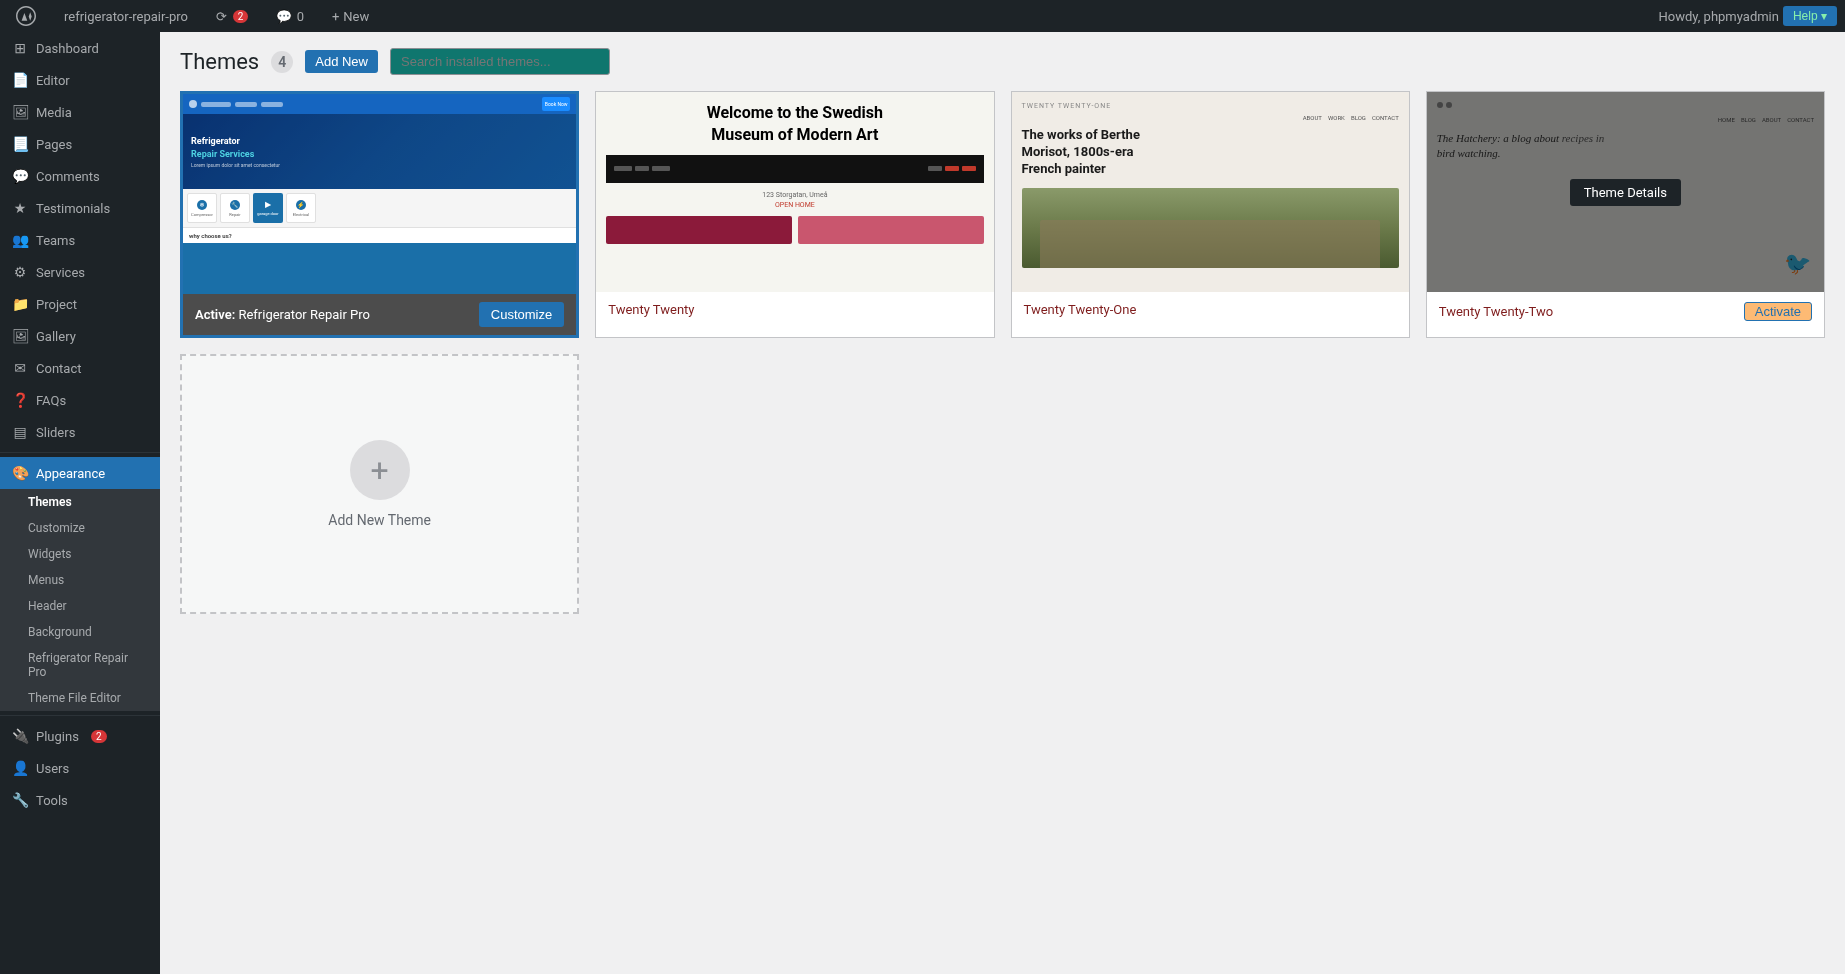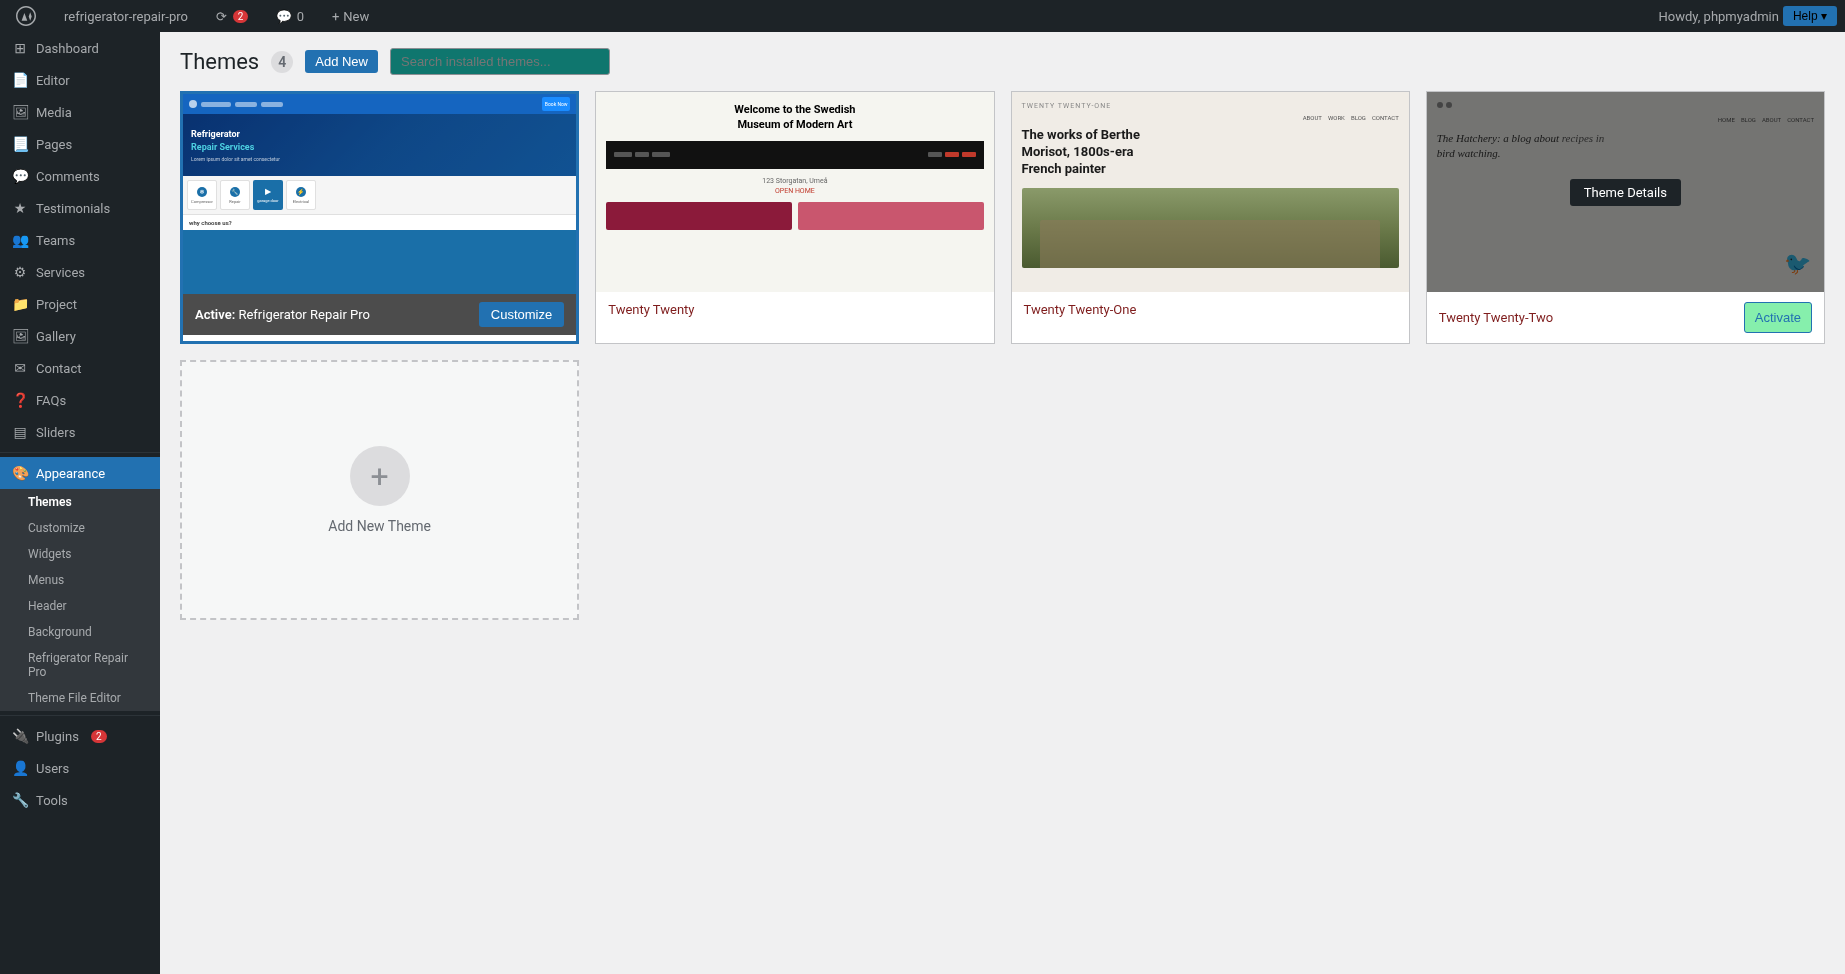--- a/index.html
+++ b/index.html
@@ -14,21 +14,21 @@
       align-items: center;
       padding: 0 8px;
       flex-shrink: 0;
       z-index: 100;
     }
     .adminbar-left { display: flex; align-items: center; gap: 12px; flex: 1; }
     .adminbar-item { color: #a7aaad; font-size: 13px; display: flex; align-items: center; gap: 4px; cursor: pointer; padding: 0 8px; height: 32px; }
     .adminbar-wp-logo { width: 20px; height: 20px; fill: #a7aaad; }
     .adminbar-right { display: flex; align-items: center; gap: 4px; color: #a7aaad; font-size: 13px; }
     .badge-count { background: #d63638; color: #fff; border-radius: 9px; font-size: 10px; padding: 1px 5px; margin-left: 2px; }
-    .help-btn { background: #2271b1; color: #000000; border: none; padding: 3px 10px; border-radius: 3px; cursor: pointer; font-size: 12px; }
+    .help-btn { background: #2271b1; color: #86efac; border: none; padding: 3px 10px; border-radius: 3px; cursor: pointer; font-size: 12px; }
 
     
     .wp-body { display: flex; flex: 1; overflow: hidden; }
 
     
     #adminmenu {
       background: #1d2327;
       width: 160px;
       flex-shrink: 0;
       overflow-y: auto;
@@ -145,24 +145,24 @@
     .customize-btn {
       background: #2271b1;
       color: #fff;
       border: none;
       padding: 5px 12px;
       border-radius: 3px;
       cursor: pointer;
       font-size: 13px;
     }
     .activate-btn {
-      background: #86efac;
+      background: #fdba74;
       color: #2271b1;
       border: 1px solid #2271b1;
-      padding: 7px 10px;
+      padding: 1px 10px;
       border-radius: 3px;
       cursor: pointer;
       font-size: 13px;
     }
 
     
     .add-new-theme-card {
       border: 2px dashed #c3c4c7;
       background: #f6f7f7;
       display: flex;
@@ -332,21 +332,21 @@
         <div class="theme-screenshot screenshot-rfp" style="background:#1a6fa8; position:relative; overflow:hidden;">
 
           <div style="background:#1565c0; height:20px; display:flex; align-items:center; padding:0 6px; gap:4px;">
             <div style="width:8px;height:8px;border-radius:50%;background:#fff;opacity:0.7;"></div>
             <div style="width:30px;height:5px;background:rgba(255,255,255,0.5);border-radius:2px;"></div>
             <div style="width:22px;height:5px;background:rgba(255,255,255,0.5);border-radius:2px;"></div>
             <div style="width:22px;height:5px;background:rgba(255,255,255,0.5);border-radius:2px;"></div>
             <div style="flex:1;"></div>
             <div style="width:28px;height:14px;background:#1a8cff;border-radius:2px;display:flex;align-items:center;justify-content:center;font-size:5px;color:#fff;">Book Now</div>
           </div>
-          <div style="background:linear-gradient(135deg,#0d47a1,#1565c0,#1976d2); height:62px; display:flex; align-items:center; padding:8px; gap:8px; position:relative; overflow:hidden;">
+          <div style="background:linear-gradient(135deg,#0d47a1,#1565c0,#1976d2); height:75px; display:flex; align-items:center; padding:8px; gap:8px; position:relative; overflow:hidden;">
             <div style="position:absolute;top:0;left:0;right:0;bottom:0;background:rgba(0,0,0,0.3);"></div>
             <div style="position:relative;z-index:1;">
               <div style="color:#fff;font-size:9px;font-weight:700;line-height:1.4;">Refrigerator<br><span style="color:#4dd0e1;">Repair Services</span></div>
               <div style="color:rgba(255,255,255,0.7);font-size:5px;margin-top:2px;">Lorem ipsum dolor sit amet consectetur</div>
             </div>
           </div>
           <div style="background:#f5f5f5; padding:4px; display:flex; gap:3px; flex-wrap:wrap;">
             <div style="background:#fff;border:1px solid #e0e0e0;border-radius:2px;width:30px;height:30px;display:flex;flex-direction:column;align-items:center;justify-content:center;gap:2px;">
               <div style="width:10px;height:10px;border-radius:50%;background:#1a6fa8;display:flex;align-items:center;justify-content:center;font-size:6px;color:#fff;">❄</div>
               <div style="font-size:4px;color:#666;text-align:center;">Compressor</div>
@@ -369,21 +369,21 @@
           </div>
         </div>
         <div class="theme-active-bar">
           <span><span class="active-label">Active:</span> <span>Refrigerator Repair Pro</span></span>
           <button class="customize-btn">Customize</button>
         </div>
       </div>
 
       <div class="theme-card">
         <div class="theme-screenshot" style="background:#f5f5f0; display:flex; flex-direction:column; align-items:center; justify-content:flex-start; padding:10px; position:relative;">
-          <div style="font-size:11px;font-weight:700;text-align:center;color:#000;margin-bottom:8px;line-height:1.4;">Welcome to the Swedish<br>Museum of Modern Art</div>
+          <div style="font-size:16px;font-weight:700;text-align:center;color:#000;margin-bottom:8px;line-height:1.4;">Welcome to the Swedish<br>Museum of Modern Art</div>
           <div style="background:#111;height:28px;width:100%;display:flex;align-items:center;justify-content:space-between;padding:0 8px;margin-bottom:8px;">
             <div style="display:flex;gap:3px;">
               <div style="width:18px;height:5px;background:#555;border-radius:1px;"></div>
               <div style="width:14px;height:5px;background:#555;border-radius:1px;"></div>
               <div style="width:18px;height:5px;background:#555;border-radius:1px;"></div>
             </div>
             <div style="display:flex;gap:3px;">
               <div style="width:14px;height:5px;background:#555;border-radius:1px;"></div>
               <div style="width:14px;height:5px;background:#c0392b;border-radius:1px;"></div>
               <div style="width:14px;height:5px;background:#c0392b;border-radius:1px;"></div>

